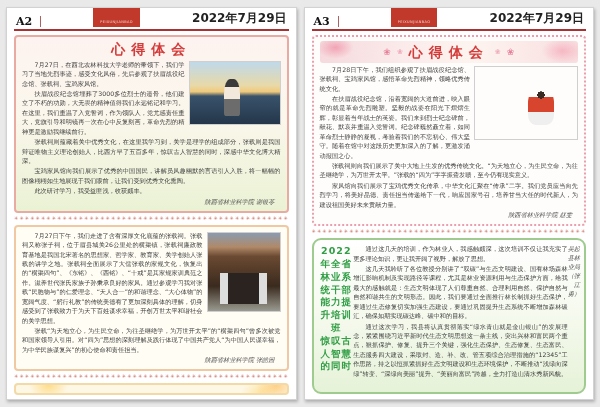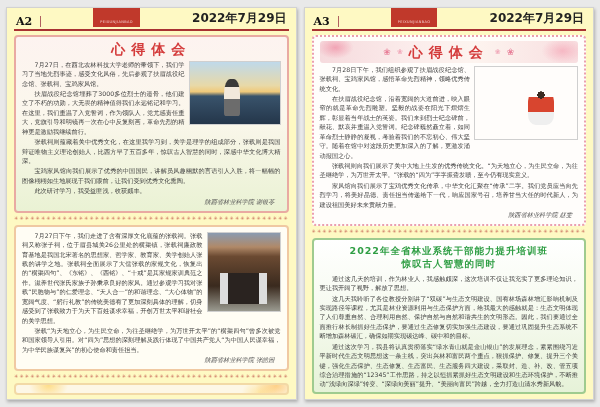--- a/index.html
+++ b/index.html
@@ -4,21 +4,21 @@
 <style>
   * { margin:0; padding:0; box-sizing:border-box; }
   html,body { width:600px; height:407px; }
   body {
     font-family:"DejaVu Sans","Liberation Sans",sans-serif;
     background:#e9e9e9;
     overflow:hidden;
   }
   .spread { display:flex; gap:7px; padding:7px 6px; width:600px; height:407px; }
   .page {
-    background:#fef9c3; width:293px; height:393px;
+    background:#ffffff; width:293px; height:393px;
     border:1px solid #d2d2d2; box-shadow:1px 2px 3px rgba(0,0,0,.25);
     padding:6px 7px 5px 7px; display:flex; flex-direction:column; overflow:hidden;
   }
   
   .hdr { display:flex; align-items:flex-end; border-bottom:2px solid #a83232; padding-bottom:2px; height:17px; flex:none; }
   .pageno { font-family:"DejaVu Serif","Liberation Serif",serif; font-weight:bold; font-size:11px; color:#111; padding:0 8px 0 2px; border-right:1px solid #b06060; line-height:1; }
   .masthead { margin:0 auto; background:#c0392b; color:#fff; text-align:center; padding:1px 7px; line-height:1; }
   .masthead .mh-t { font-size:6.5px; font-weight:bold; letter-spacing:1px; }
   .masthead .mh-p { font-size:3.5px; letter-spacing:.4px; color:#f3cfcf; }
   .hdr-date { font-size:12px; font-weight:bold; color:#222; padding-right:2px; line-height:1.4; }
@@ -154,21 +154,21 @@
           <p>7月28日下午，我们组织参观了扶眉战役纪念馆、张载祠、宝鸡家风馆，感悟革命先烈精神，领略优秀传统文化。</p>
           <p>在扶眉战役纪念馆，沿着宽阔的大道前进，映入眼帘的就是革命先烈雕塑。坚毅的战姿在阳光下熠熠生辉，彰显着当年战士的英姿。我们来到烈士纪念碑前，献花、默哀并重温入党誓词。纪念碑巍然矗立着，如同革命烈士静静的凝视，考验着我们的不忘初心、伟大坚守。随着在馆中对这段历史更加深入的了解，更激发涌动报国之心。</p>
           <p>张载祠则向我们展示了关中大地上生发的优秀传统文化。“为天地立心，为生民立命，为往圣继绝学，为万世开太平。”张载的“四为”字字振聋发聩，至今仍有现实意义。</p>
           <p>家风馆向我们展示了宝鸡优秀文化传承，中华文化汇聚在“传承”二字。我们党员应当向先烈学习，将美好品德、责任担当传递给下一代，响应国家号召，培养甘当大任的时代新人，为建设祖国美好未来贡献力量。</p>
         </div>
       <div class="sig">陕西省林业科学院  赵雯</div>
     </div>
 
     <div class="orn">✳✳✳✳✳✳✳✳✳✳✳✳✳✳✳✳✳✳✳✳✳✳✳✳✳✳✳✳✳✳✳✳✳✳✳✳✳✳✳✳✳✳✳✳✳✳✳✳✳✳✳✳✳✳</div>
 
-    <div class="artbox box-green" style="flex:1; display:flex; flex-direction:column;">
+    <div class="artbox box-green" style="flex:1; display:flex; flex-direction:row;border-radius:9px;">
       <div class="sec-title green big">
         <span>2022年全省林业系统干部能力提升培训班</span><br>
         <span>惊叹古人智慧的同时</span>
       </div>
       <div class="body-txt">
           <p>通过这几天的培训，作为林业人，我感触颇深，这次培训不仅让我充实了更多理论知识，更让我开阔了视野，解放了思想。</p>
           <p>这几天我聆听了各位教授分别讲了“双碳”与生态文明建设、国有林场森林增汇影响机制及实现路径等课程，尤其是林业资源利用与生态保护方面，给我最大的感触就是：生态文明体现了人们尊重自然、合理利用自然、保护自然与自然和谐共生的文明形态。因此，我们要通过全面推行林长制抓好生态保护，要通过生态修复切实加强生态建设，要通过巩固提升生态系统不断增加森林碳汇，确保如期实现碳达峰、碳中和的目标。</p>
           <p>通过这次学习，我县将认真贯彻落实“绿水青山就是金山银山”的发展理念，紧紧围绕习近平新时代生态文明思想这一条主线，突出兴林和富民两个重点，狠抓保护、修复、提升三个关键，强化生态保护、生态修复、生态富民、生态服务四大建设，采取封、造、补、改、管五项综合治理措施的“12345”工作思路，持之以恒抓紧抓好生态文明建设和生态环境保护，不断推动“浅绿向深绿”转变、“深绿向美丽”提升、“美丽向富民”跨越，全力打造山清水秀新风貌。</p>
         </div>
       <div class="sig">吴起县林业局  （张江勇）</div>

